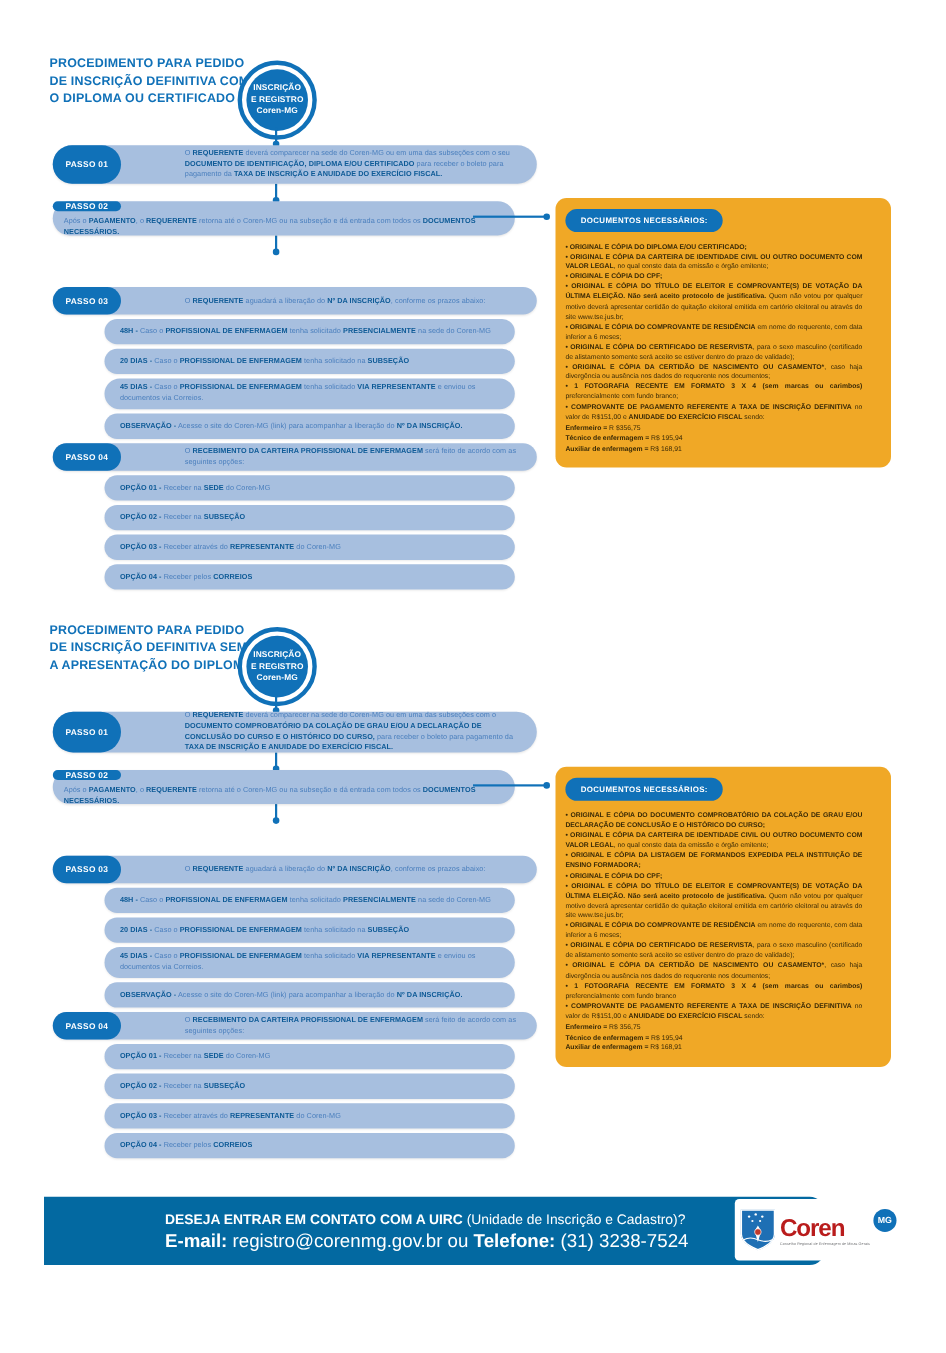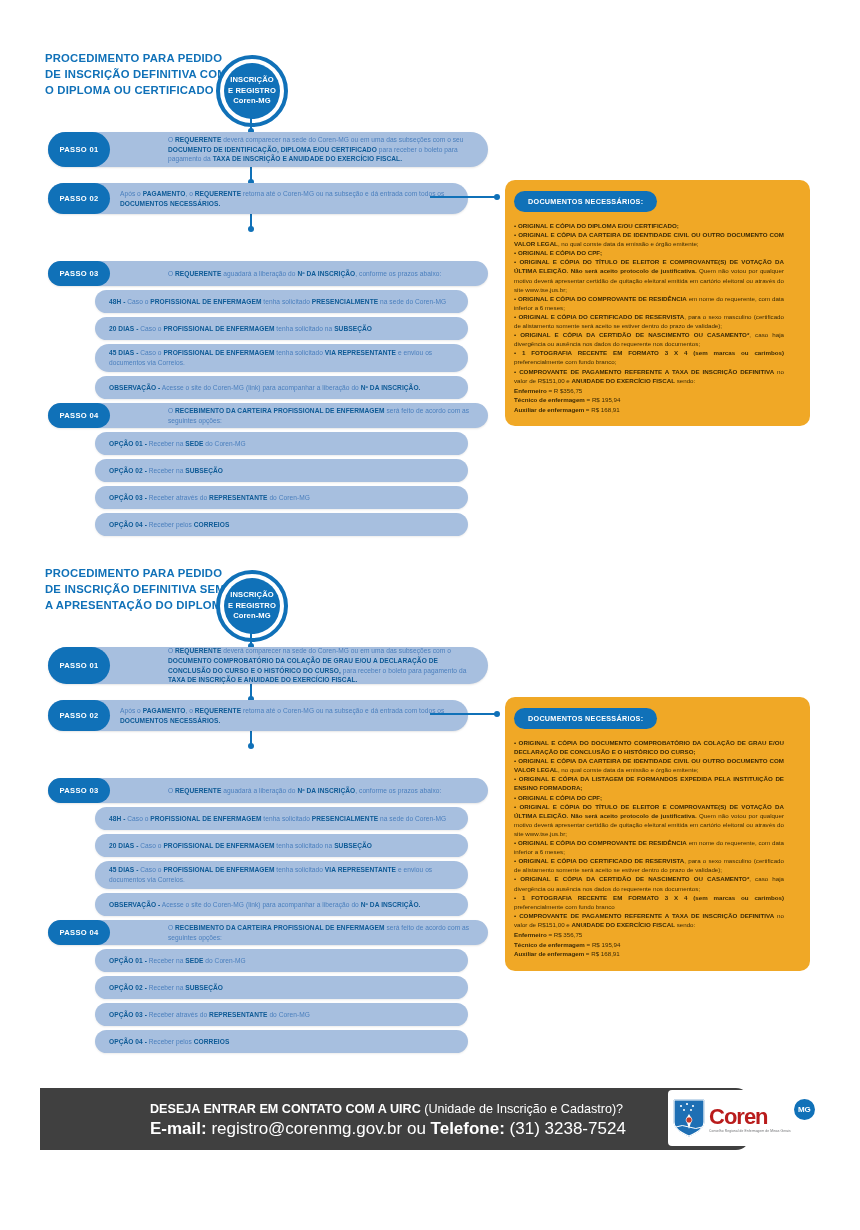--- a/index.html
+++ b/index.html
@@ -49,21 +49,21 @@
   }
 
   
   .bar {
     position: absolute; left: 48px;
     border-radius: 22px;
     background: #a7bfdf;
     display: flex; align-items: center;
     box-shadow: 0 1px 2px rgba(0,0,0,.10);
   }
-  .bar.wide  { width: 420px; }
+  .bar.wide  { width: 420px; flex-direction: column; }
   .bar.wider { width: 440px; gap: 48px; }
   .pill {
     flex: 0 0 auto; width: 62px; align-self: stretch;
     background: #1071b8; border-radius: 22px;
     color: #fff; font-weight: bold; font-size: 7.6px; letter-spacing: .3px;
     display: flex; align-items: center; justify-content: center;
   }
   .bar-text {
     padding: 5px 12px 5px 10px;
     color: #4a7fbd; font-size: 6.6px; line-height: 9.6px; letter-spacing: .05px;
@@ -110,21 +110,21 @@
   .docs-fee div { font-size: 6.2px; line-height: 9.6px; color: #3a2a06; }
   .docs-fee b { font-weight: bold; }
 
   
   .footer {
     position: absolute; left: 40px; top: 1088px;
     width: 780px; height: 62px;
   }
   .footer-bar {
     position: absolute; left: 0; top: 0; width: 710px; height: 62px;
-    background: #404040; border-radius: 0 14px 14px 0;
+    background: #0369a1; border-radius: 0 14px 14px 0;
     display: flex; flex-direction: column; justify-content: center;
     padding-left: 110px;
   }
   .footer-line1 { color: #fff; font-size: 12.6px; line-height: 20px; }
   .footer-line2 { color: #fff; font-size: 17px; line-height: 20px; }
   .footer-line1 b, .footer-line2 b { font-weight: bold; }
 
   .logo {
     position: absolute; right: 0; top: 2px;
     width: 152px; height: 56px;

